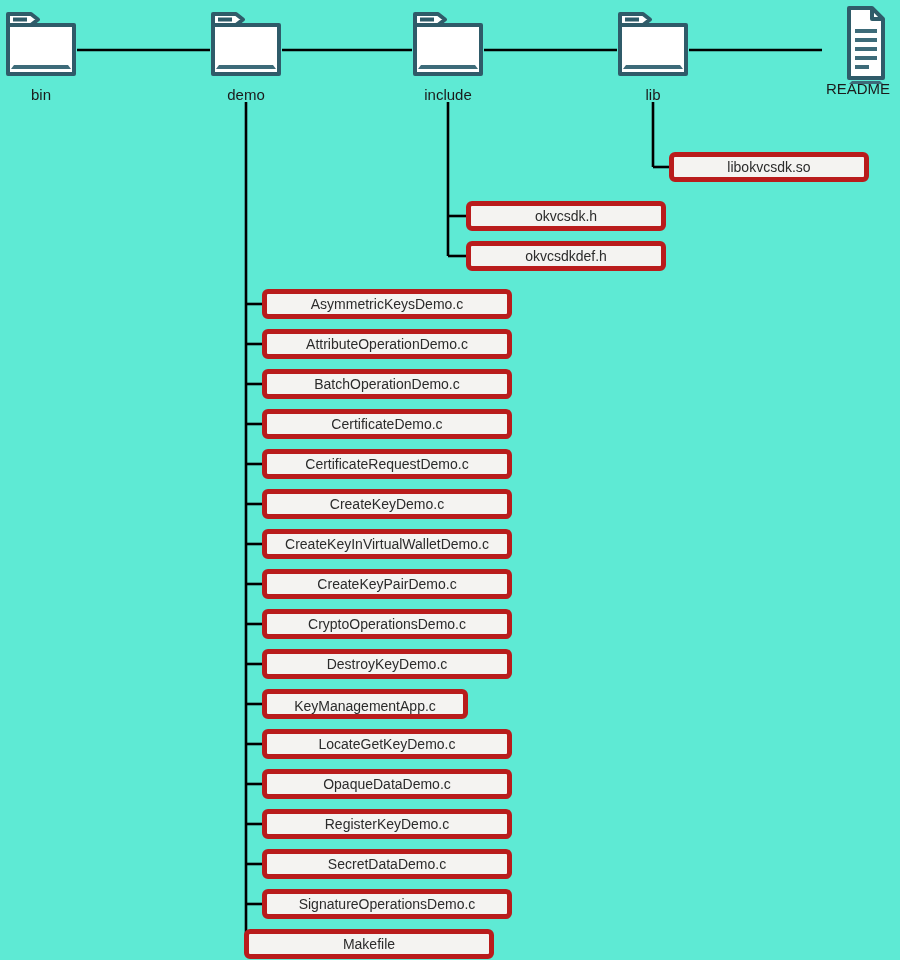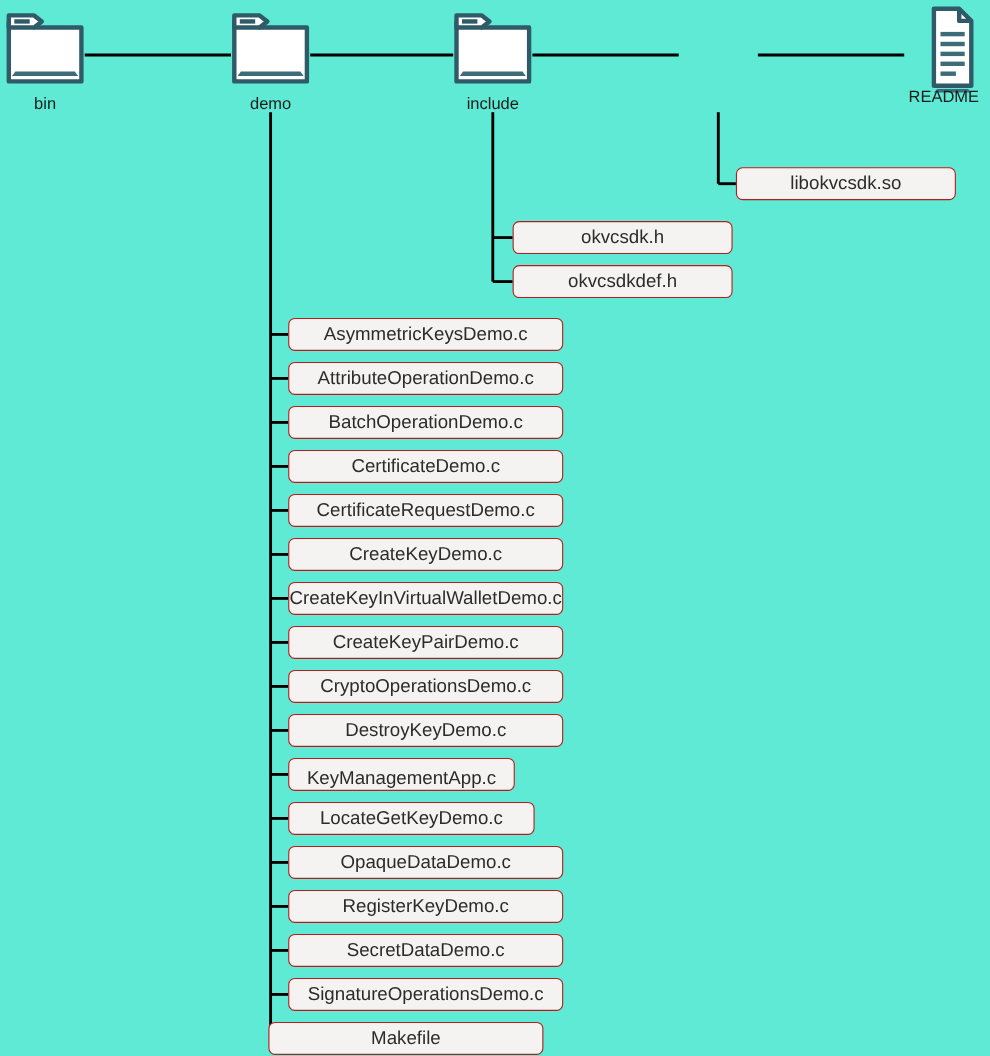--- a/index.html
+++ b/index.html
@@ -46,23 +46,23 @@
     line-height: 18px;
     white-space: nowrap;
   }
 
   
   .leafbox {
     position: absolute;
     box-sizing: border-box;
     height: 30px;
     background: #f4f3f1;
-    border: 1px solid #b91c1c;
+    border: 5px solid #b91c1c;
     border-radius: 6px;
-    font-size: 17px;
+    font-size: 14px;
     color: #2b2b2b;
     display: flex;
     align-items: center;
     justify-content: center;
     white-space: nowrap;
     overflow: hidden;
   }
 </style>
 </head>
 <body>
@@ -128,20 +128,31 @@
       <svg width="74" height="70" viewBox="0 0 74 70" xmlns="http://www.w3.org/2000/svg">
         <path d="M4 12 L4 66 L70 66 L70 17 L27 17 L20 12 Z" fill="#ffffff" stroke="#2f5b69" stroke-width="4" stroke-linejoin="round"></path>
         <path d="M4 6 L27 6 L34 11.5 L27 17 L4 17 Z" fill="#ffffff" stroke="#2f5b69" stroke-width="4" stroke-linejoin="round"></path>
         <rect x="9" y="9.5" width="14" height="4" fill="#2f5b69"></rect>
         <path d="M10 57 L64 57 L67 61 L7 61 Z" fill="#3d6b79"></path>
       </svg>
     </span>
     <span class="caption">demo</span>
   </div>
 
+  <div class="rootnode" style="left:603px; top:8px;">
+    <span class="glyph">
+      <svg width="74" height="70" viewBox="0 0 74 70" xmlns="http://www.w3.org/2000/svg">
+        <path d="M4 12 L4 66 L70 66 L70 17 L27 17 L20 12 Z" fill="#ffffff" stroke="#2f5b69" stroke-width="4" stroke-linejoin="round"></path>
+        <path d="M4 6 L27 6 L34 11.5 L27 17 L4 17 Z" fill="#ffffff" stroke="#2f5b69" stroke-width="4" stroke-linejoin="round"></path>
+        <rect x="9" y="9.5" width="14" height="4" fill="#2f5b69"></rect>
+        <path d="M10 57 L64 57 L67 61 L7 61 Z" fill="#3d6b79"></path>
+      </svg>
+    </span>
+    <span class="caption">lib</span>
+  </div>
 
   <div class="rootnode" style="left:808px; top:2px;">
     <span class="glyph">
       <svg width="62" height="84" viewBox="0 0 62 84" xmlns="http://www.w3.org/2000/svg">
         <path d="M22 6 L45 6 L56 17 L56 76 L22 76 Z" fill="#ffffff" stroke="#2f5b69" stroke-width="4" stroke-linejoin="round"></path>
         <path d="M45 6 L45 17 L56 17" fill="none" stroke="#2f5b69" stroke-width="4" stroke-linejoin="round"></path>
         <rect x="28" y="27" width="22" height="4" fill="#3d6b79"></rect>
         <rect x="28" y="36" width="22" height="4" fill="#3d6b79"></rect>
         <rect x="28" y="45" width="22" height="4" fill="#3d6b79"></rect>
         <rect x="28" y="54" width="22" height="4" fill="#3d6b79"></rect>
@@ -188,21 +199,21 @@
       </div>
       <div class="leafbox" style="left: 262px; top: 609px; width: 250px;">
         <span>CryptoOperationsDemo.c</span>
       </div>
       <div class="leafbox" style="left: 262px; top: 649px; width: 250px;">
         <span>DestroyKeyDemo.c</span>
       </div>
       <div class="leafbox" style="left: 262px; top: 689px; width: 206px; align-items: flex-end;">
         <span>KeyManagementApp.c</span>
       </div>
-      <div class="leafbox" style="left: 262px; top: 729px; width: 224px;">
+      <div class="leafbox" style="left: 262px; top: 729px; width: 250px;">
         <span>LocateGetKeyDemo.c</span>
       </div>
       <div class="leafbox" style="left: 262px; top: 769px; width: 250px;">
         <span>OpaqueDataDemo.c</span>
       </div>
       <div class="leafbox" style="left: 262px; top: 809px; width: 250px; text-align: center;">
         <span>RegisterKeyDemo.c</span>
       </div>
       <div class="leafbox" style="left: 262px; top: 849px; width: 250px;">
         <span>SecretDataDemo.c</span>

